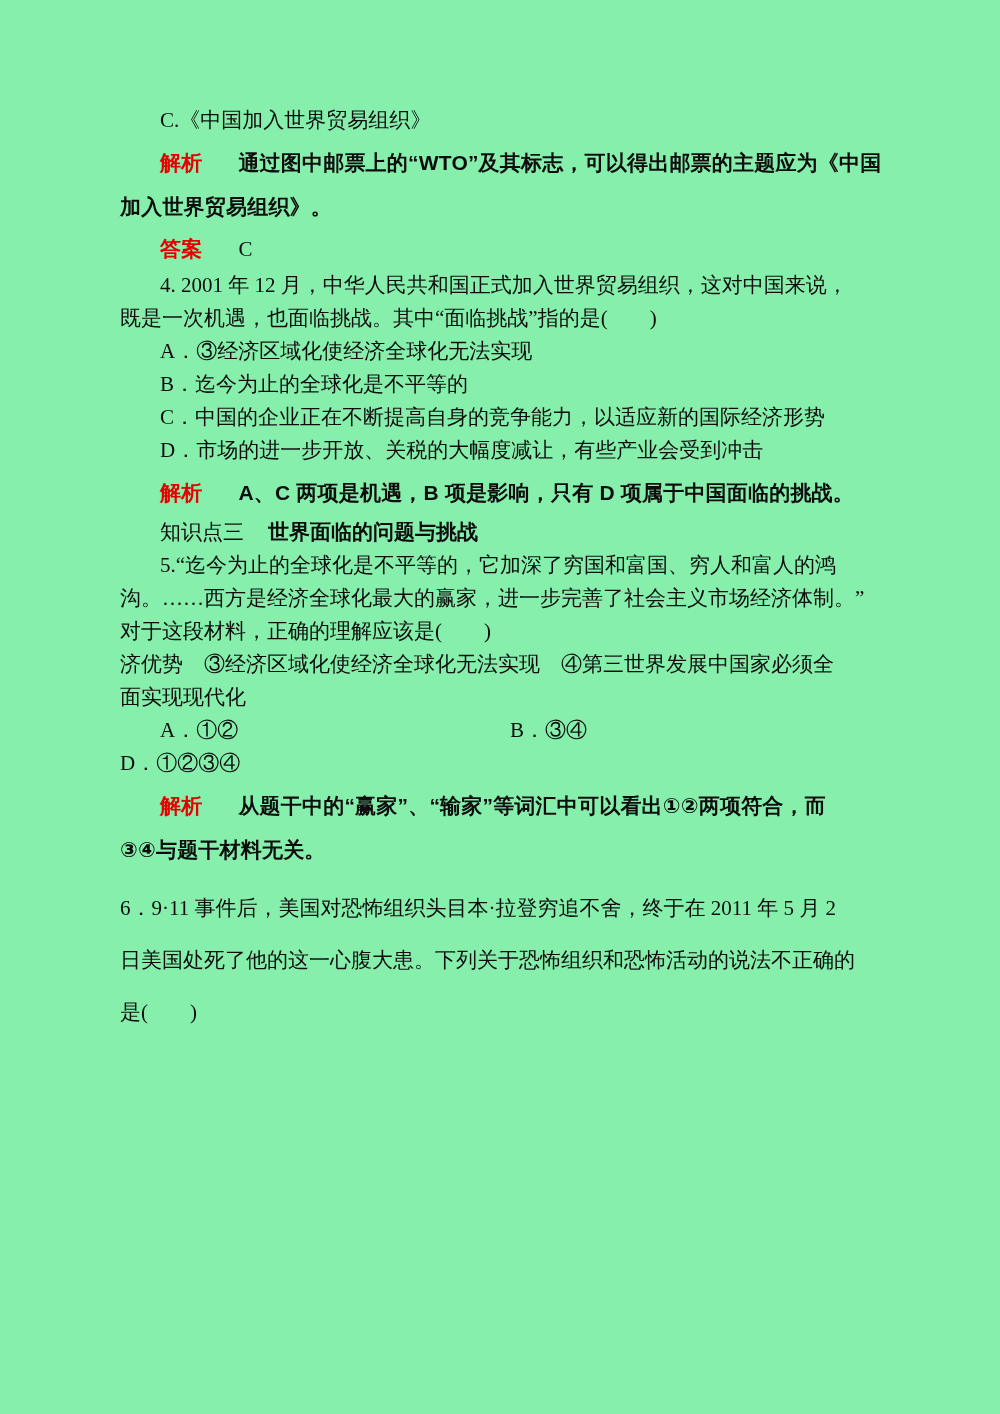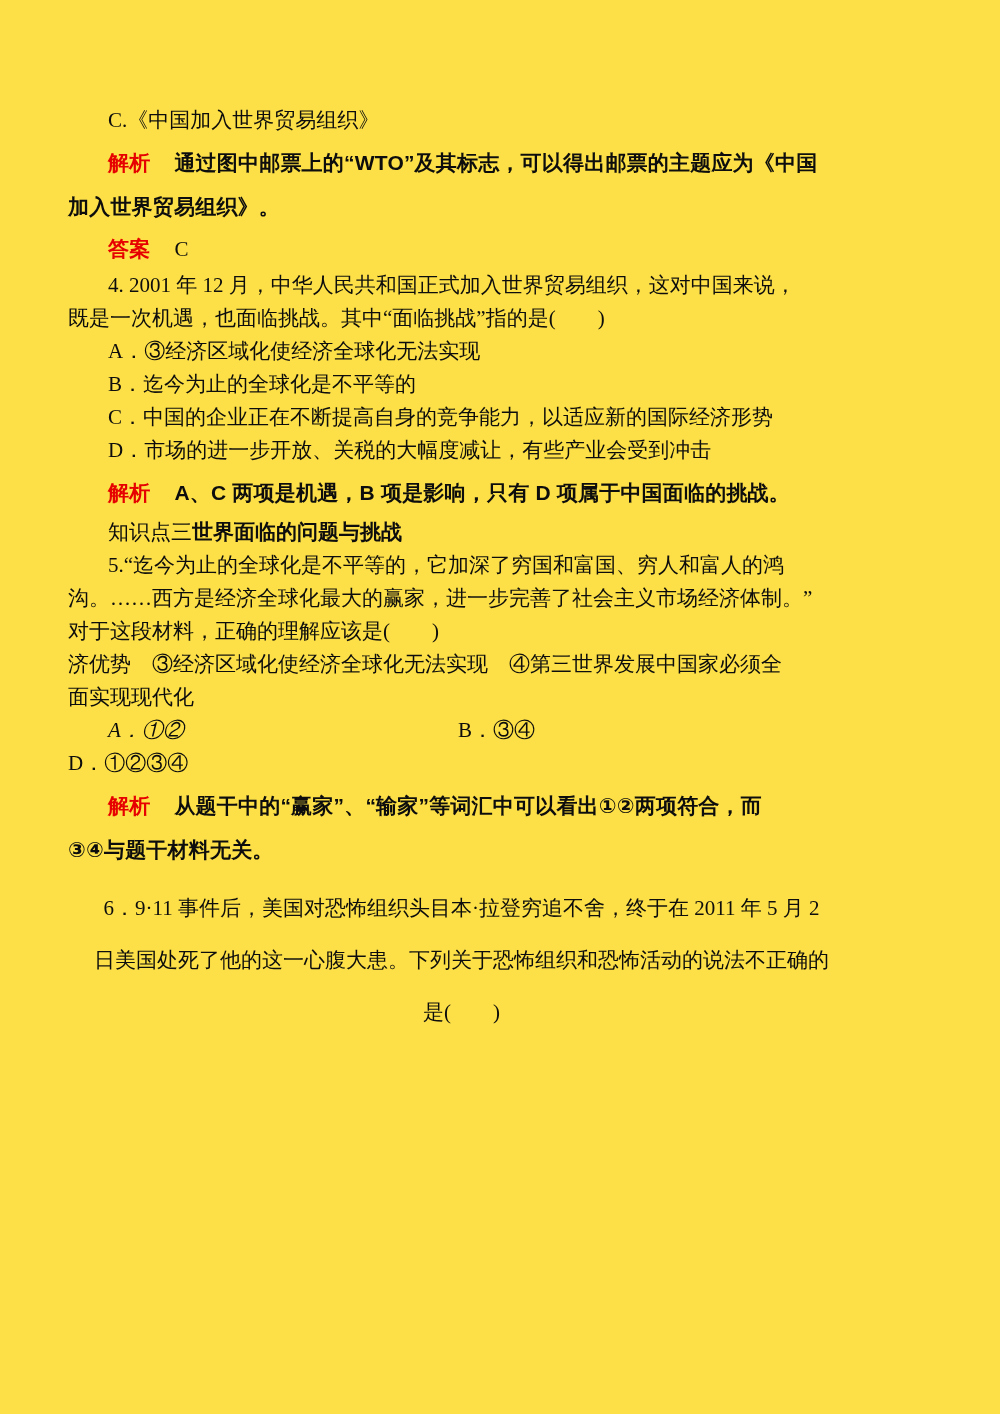--- a/index.html
+++ b/index.html
@@ -4,22 +4,22 @@
 <title>Exercise Page</title>
 <style>
   :root { --accent: #e60000; --ink: #0d0d0d; }
   html,body { margin:0; padding:0; background:#ffffff; }
   .page {
     position: relative;
     width: 1000px;
     height: 1414px;
     margin: 0 auto;
     box-sizing: border-box;
-    padding: 104px 145px 0 68px;
-    background: #fde047;
+    padding: 104px 145px 0 120px;
+    background: #86efac;
     color: var(--ink);
     font-family: "Liberation Serif", "DejaVu Serif", serif;
     overflow: hidden;
   }
   .ln {
     font-size: 21px;
     line-height: 33px;
     white-space: nowrap;
     color: var(--ink);
   }
@@ -30,35 +30,36 @@
     font-weight: 700;
     line-height: 44px;
     letter-spacing: 0.2px;
   }
   .ana-first { margin-top: 4px; }
   .lbl {
     color: var(--accent);
     font-family: "Liberation Sans", "DejaVu Sans", sans-serif;
     font-weight: 700;
   }
-  .lbl-gap { margin-right: 24px; }
+  .lbl-gap { margin-right: 36px; }
   .ansline { line-height: 40px; }
   .ans-letter {
     font-family: "Liberation Serif", "DejaVu Serif", serif;
     font-weight: 400;
     color: var(--ink);
   }
   .kp-title {
     font-family: "Liberation Sans", "DejaVu Sans", sans-serif;
     font-weight: 700;
+    margin-left: 24px;
   }
   .optrow { display: flex; }
-  .optrow .cell-a { width: 390px; box-sizing: border-box; padding-left: 40px; font-style: italic; }
+  .optrow .cell-a { width: 390px; box-sizing: border-box; padding-left: 40px; }
   .optrow .cell-b { flex: 1; }
-  .q6 { line-height: 52px; text-align: center; }
+  .q6 { line-height: 52px; }
   .q6-first { margin-top: 10px; }
 </style>
 </head>
 <body>
 
 <div class="page">
 
   <div class="ln indent">C.《中国加入世界贸易组织》</div>
 
   <div class="ln indent ana ana-first">

